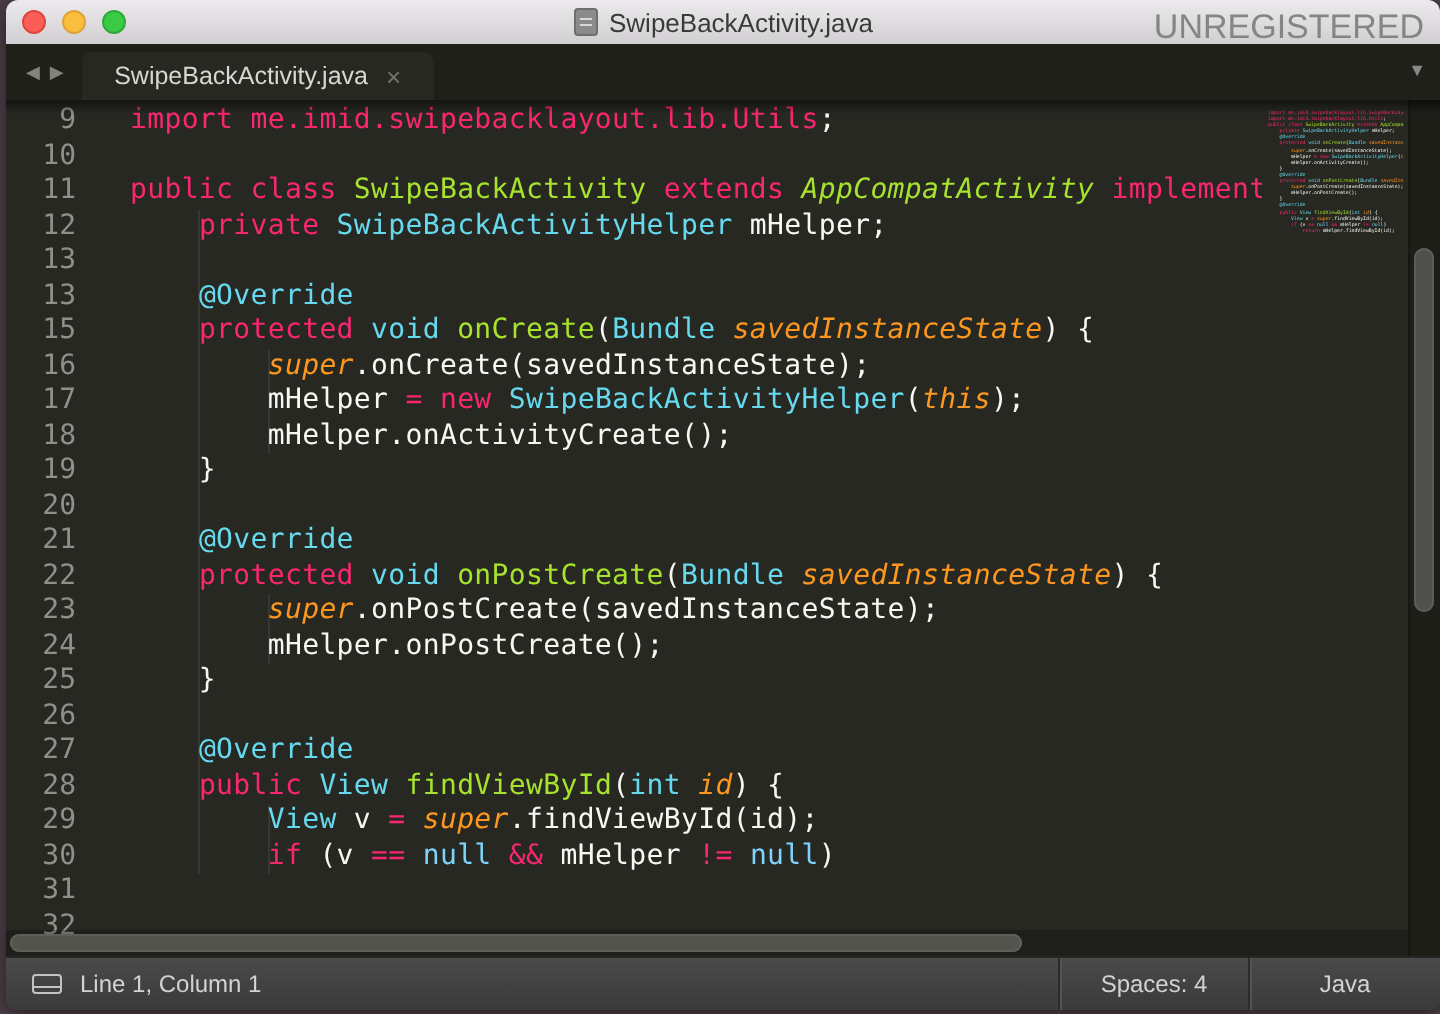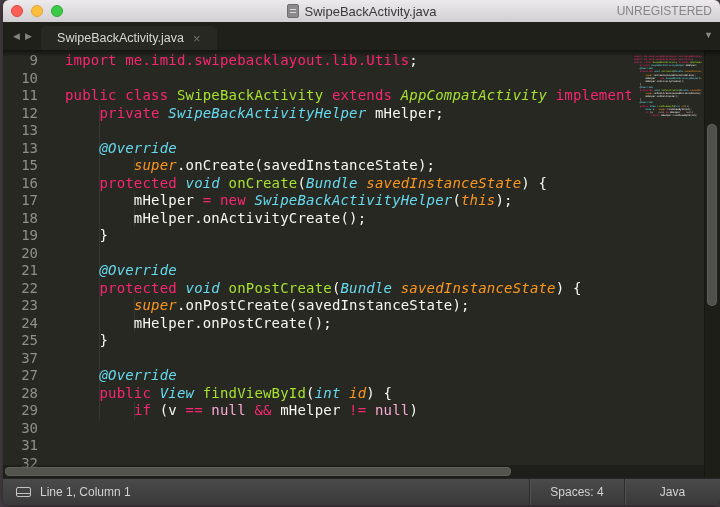--- a/index.html
+++ b/index.html
@@ -11,21 +11,21 @@
             display:flex;align-items:center;justify-content:center;}
   .lights{position:absolute;left:8px;top:5px;display:flex;gap:8px;}
   .light{width:12px;height:12px;border-radius:50%;box-sizing:border-box;}
   .light.red{background:#f95f57;border:1px solid #e0443e;}
   .light.yellow{background:#fbbe3c;border:1px solid #dfa33a;}
   .light.green{background:#3bca44;border:1px solid #2fa83b;}
   .title-center{display:flex;align-items:center;gap:6px;font-size:13px;color:#3a3a3a;}
   .doc-icon{width:12px;height:14px;background:#8b8b8b;border:1px solid #6e6e6e;border-radius:2px;
             box-sizing:border-box;display:flex;flex-direction:column;justify-content:center;gap:2px;padding:0 2px;}
   .doc-line{height:1px;background:#d9d9d9;}
-  .registration{position:absolute;right:8px;top:4px;font-size:12px;color:#858585;}
+  .registration{position:absolute;right:8px;top:4px;font-size:17px;color:#858585;}
   
   .tabbar{flex:0 0 28px;background:#1f201a;display:flex;align-items:flex-end;position:relative;}
   .nav{color:#83837d;font-size:9px;align-self:center;line-height:1;}
   .nav.back{margin-left:10px;}
   .nav.fwd{margin-left:5px;}
   .tab{height:24px;margin-left:9px;width:176px;background:#272822;border-radius:5px 5px 0 0;
        display:flex;align-items:center;justify-content:center;gap:9px;}
   .tab-label{font-size:12.5px;color:#d8d8d2;}
   .tab-close{color:#72726c;font-size:13px;line-height:1;}
   .overflow{position:absolute;right:7px;top:9px;color:#8a8a85;font-size:9px;line-height:1;}
@@ -33,25 +33,25 @@
   .editor{flex:1;background:#272822;position:relative;display:flex;overflow:hidden;}
   .gutter{flex:0 0 48px;box-sizing:border-box;padding:2px 13px 0 0;text-align:right;
           font:14px/17.5px "DejaVu Sans Mono",monospace;color:#8f908a;}
   .ln{height:17.5px;}
   .code{flex:1;overflow:hidden;padding-top:2px;}
   .row{position:relative;height:17.5px;white-space:pre;padding-left:14px;box-sizing:border-box;
        font:14px/17.5px "DejaVu Sans Mono",monospace;letter-spacing:.18px;color:#f8f8f2;}
   .guide{position:absolute;top:0;bottom:0;width:1px;background:rgba(248,248,242,.08);}
   .tk-kw{color:#f92672;}
   .tk-fg{color:#f8f8f2;}
-  .tk-typ,.tk-ann{color:#66d9ef;font-style:italic;}
+  .tk-typ,.tk-ann{color:#66d9ef;}
   .tk-cls{color:#a6e22e;}
   .tk-icls{color:#a6e22e;font-style:italic;}
   .tk-par,.tk-lng{color:#fd971f;font-style:italic;}
-  .tk-con{color:#f9a8d4;}
+  .tk-con{color:#7dd3fc;}
   .minimap{flex:0 0 73px;position:relative;overflow:hidden;}
   .mini-content{position:absolute;top:5px;left:3px;right:2px;overflow:hidden;}
   .mrow{white-space:pre;font:2.4px/3.1px "DejaVu Sans Mono",monospace;color:#f8f8f2;overflow:hidden;}
   .vstrip{flex:0 0 15px;background:#1d1e18;border-left:1px solid #161711;position:relative;}
   .vthumb{position:absolute;left:2px;top:74px;width:10px;height:182px;border-radius:5px;
           background:#50514c;box-shadow:inset 0 0 0 1px #5b5c56;}
   .topshadow{position:absolute;left:0;right:0;top:0;height:7px;pointer-events:none;
              background:linear-gradient(rgba(0,0,0,.5),rgba(0,0,0,0));}
   .htrack{position:absolute;left:0;right:16px;bottom:0;height:13px;background:rgba(0,0,0,.22);}
   .hthumb{position:absolute;left:2px;top:2px;width:506px;height:9px;border-radius:4.5px;
@@ -112,50 +112,51 @@
         <div class="ln">16</div>
         <div class="ln">17</div>
         <div class="ln">18</div>
         <div class="ln">19</div>
         <div class="ln">20</div>
         <div class="ln">21</div>
         <div class="ln">22</div>
         <div class="ln">23</div>
         <div class="ln">24</div>
         <div class="ln">25</div>
-        <div class="ln">37</div>
+        <div class="ln">26</div>
         <div class="ln">27</div>
         <div class="ln">28</div>
         <div class="ln">29</div>
         <div class="ln">30</div>
         <div class="ln">31</div>
         <div class="ln">32</div>
       </div>
     <div class="code">
       <div class="code-lines">
           <div class="row"><span class="tk-kw">import me.imid.swipebacklayout.lib.Utils</span><span class="tk-fg">;</span></div>
           <div class="row"></div>
           <div class="row"><span class="tk-kw">public class</span><span class="tk-cls"> SwipeBackActivity </span><span class="tk-kw">extends</span><span class="tk-icls"> AppCompatActivity </span><span class="tk-kw">implements</span></div>
           <div class="row"><span class="guide" style="left: 48.44px;"></span><span class="tk-fg">    </span><span class="tk-kw">private</span><span class="tk-typ"> SwipeBackActivityHelper</span><span class="tk-fg"> mHelper;</span></div>
           <div class="row"><span class="guide" style="left: 48.44px;"></span></div>
           <div class="row"><span class="guide" style="left: 48.44px;"></span><span class="tk-fg">    </span><span class="tk-ann">@Override</span></div>
+          <div class="row"><span class="guide" style="left: 48.44px;"></span><span class="tk-fg">    </span><span class="tk-kw">protected</span><span class="tk-typ"> void</span><span class="tk-cls"> onCreate</span><span class="tk-fg">(</span><span class="tk-typ">Bundle</span><span class="tk-par"> savedInstanceState</span><span class="tk-fg">) {</span></div>
           <div class="row"><span class="guide" style="left: 48.44px;"></span><span class="guide" style="left: 82.88px;"></span><span class="tk-fg">        </span><span class="tk-lng">super</span><span class="tk-fg">.onCreate(savedInstanceState);</span></div>
-          <div class="row"><span class="guide" style="left: 48.44px;"></span><span class="tk-fg">    </span><span class="tk-kw">protected</span><span class="tk-typ"> void</span><span class="tk-cls"> onCreate</span><span class="tk-fg">(</span><span class="tk-typ">Bundle</span><span class="tk-par"> savedInstanceState</span><span class="tk-fg">) {</span></div>
           <div class="row"><span class="guide" style="left: 48.44px;"></span><span class="guide" style="left: 82.88px;"></span><span class="tk-fg">        mHelper </span><span class="tk-kw">=</span><span class="tk-fg"> </span><span class="tk-kw">new</span><span class="tk-typ"> SwipeBackActivityHelper</span><span class="tk-fg">(</span><span class="tk-lng">this</span><span class="tk-fg">);</span></div>
           <div class="row"><span class="guide" style="left: 48.44px;"></span><span class="guide" style="left: 82.88px;"></span><span class="tk-fg">        mHelper.onActivityCreate();</span></div>
           <div class="row"><span class="guide" style="left: 48.44px;"></span><span class="tk-fg">    }</span></div>
           <div class="row"><span class="guide" style="left: 48.44px;"></span></div>
           <div class="row"><span class="guide" style="left: 48.44px;"></span><span class="tk-fg">    </span><span class="tk-ann">@Override</span></div>
           <div class="row"><span class="guide" style="left: 48.44px;"></span><span class="tk-fg">    </span><span class="tk-kw">protected</span><span class="tk-typ"> void</span><span class="tk-cls"> onPostCreate</span><span class="tk-fg">(</span><span class="tk-typ">Bundle</span><span class="tk-par"> savedInstanceState</span><span class="tk-fg">) {</span></div>
           <div class="row"><span class="guide" style="left: 48.44px;"></span><span class="guide" style="left: 82.88px;"></span><span class="tk-fg">        </span><span class="tk-lng">super</span><span class="tk-fg">.onPostCreate(savedInstanceState);</span></div>
           <div class="row"><span class="guide" style="left: 48.44px;"></span><span class="guide" style="left: 82.88px;"></span><span class="tk-fg">        mHelper.onPostCreate();</span></div>
           <div class="row"><span class="guide" style="left: 48.44px;"></span><span class="tk-fg">    }</span></div>
           <div class="row"><span class="guide" style="left: 48.44px;"></span></div>
           <div class="row"><span class="guide" style="left: 48.44px;"></span><span class="tk-fg">    </span><span class="tk-ann">@Override</span></div>
           <div class="row"><span class="guide" style="left: 48.44px;"></span><span class="tk-fg">    </span><span class="tk-kw">public</span><span class="tk-typ"> View</span><span class="tk-cls"> findViewById</span><span class="tk-fg">(</span><span class="tk-typ">int</span><span class="tk-par"> id</span><span class="tk-fg">) {</span></div>
+          <div class="row"><span class="guide" style="left: 48.44px;"></span><span class="guide" style="left: 82.88px;"></span><span class="tk-fg">        </span><span class="tk-typ">View</span><span class="tk-fg"> v </span><span class="tk-kw">=</span><span class="tk-fg"> </span><span class="tk-lng">super</span><span class="tk-fg">.findViewById(id);</span></div>
           <div class="row"><span class="guide" style="left: 48.44px;"></span><span class="guide" style="left: 82.88px;"></span><span class="tk-fg">        </span><span class="tk-kw">if</span><span class="tk-fg"> (v </span><span class="tk-kw">==</span><span class="tk-fg"> </span><span class="tk-con">null</span><span class="tk-fg"> </span><span class="tk-kw">&amp;&amp;</span><span class="tk-fg"> mHelper </span><span class="tk-kw">!=</span><span class="tk-fg"> </span><span class="tk-con">null</span><span class="tk-fg">)</span></div>
         </div>
     </div>
     <div class="minimap">
       <div class="mini-content">
           <div class="mrow"><span class="tk-kw">import me.imid.swipebacklayout.lib.SwipeBackLayout</span></div>
           <div class="mrow"><span class="tk-kw">import me.imid.swipebacklayout.lib.Utils</span><span class="tk-fg">;</span></div>
           <div class="mrow"></div>
           <div class="mrow"><span class="tk-kw">public class</span><span class="tk-cls"> SwipeBackActivity </span><span class="tk-kw">extends</span><span class="tk-icls"> AppCompatActivity </span></div>
           <div class="mrow"><span class="tk-fg">    </span><span class="tk-kw">private</span><span class="tk-typ"> SwipeBackActivityHelper</span><span class="tk-fg"> mHelper;</span></div>

